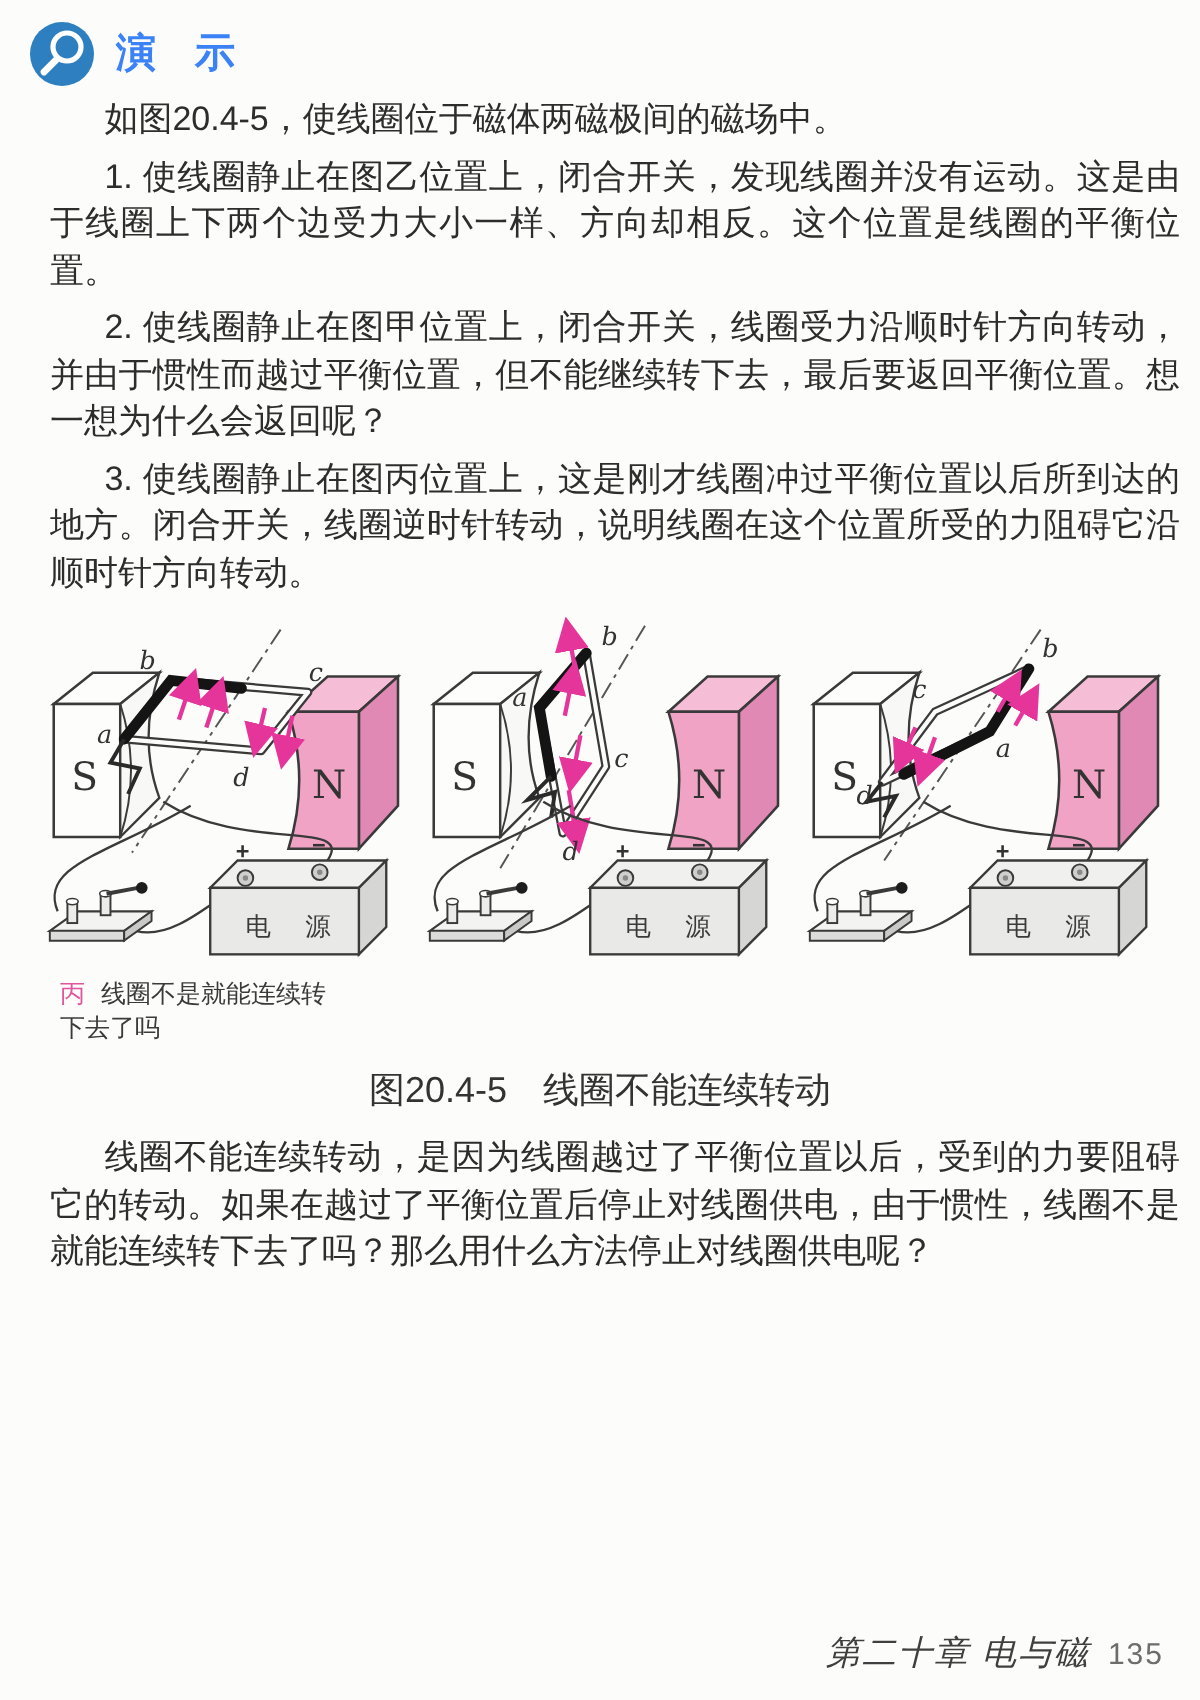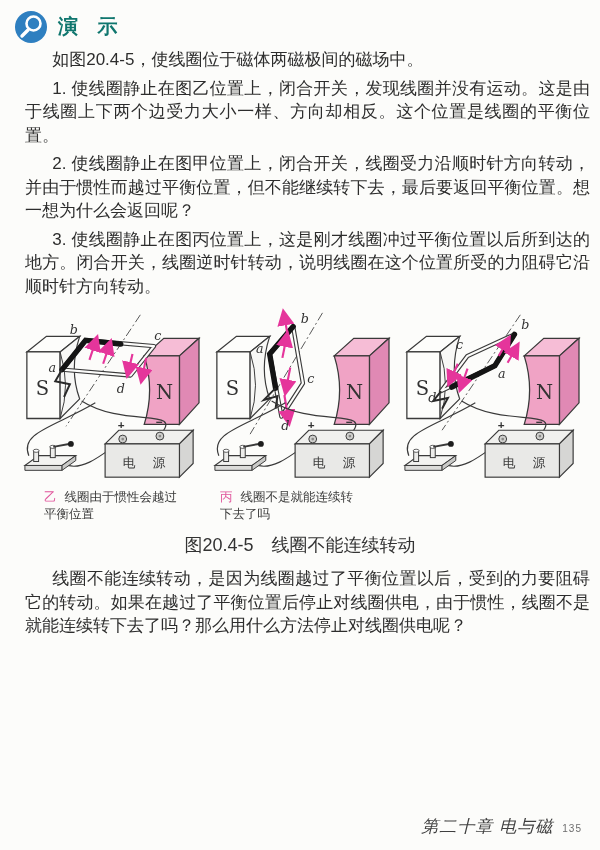--- a/index.html
+++ b/index.html
@@ -15,21 +15,21 @@
     background:#fcfcfa;
     overflow:hidden;
   }
   
   .demo-header {
     display:flex; align-items:center;
     padding:9px 0 0 14px; height:44px;
   }
   .demo-icon { flex:0 0 auto; }
   .demo-title {
-    font-size:20px; font-weight:bold; color:#0f766e;
+    font-size:20px; font-weight:bold; color:#3b82f6;
     letter-spacing:7px; margin-left:10px;text-align:center;
   }
   
   .text-block {
     margin:2px 10px 0 25px;
     width:565px;
     font-size:17px; line-height:23.5px;
     text-align:justify;
     color:#2d2d2d;
   }
@@ -71,21 +71,21 @@
   .text-block2 p:first-child { margin-top:0; }
   
   .page-footer {
     position:absolute; right:18px; bottom:12px;
     display:flex; align-items:baseline; gap:6px;
   }
   .footer-chap {
     font-family:"DejaVu Serif", serif; font-style:italic;
     font-size:17px; color:#3f3f3f; letter-spacing:1px;
   }
-  .footer-num { font-size:10px; color:#6d6d6d; letter-spacing:1px; margin-left:3px; }
+  .footer-num { font-size:15px; color:#6d6d6d; letter-spacing:1px; margin-left:3px; }
   
   .lbl { font:italic 13px "DejaVu Serif", serif; fill:#333; }
   .pole { font:20px "DejaVu Serif", serif; fill:#333; }
   .bat-label { font:13px "Liberation Sans", sans-serif; fill:#3a3a3a; letter-spacing:7px; }
   .term-label { font:bold 12px "Liberation Sans", sans-serif; fill:#333; }
 </style>
 </head>
 <body>
 
 <svg width="0" height="0" style="position:absolute" aria-hidden="true">
@@ -229,25 +229,20 @@
       <text class="lbl" x="64" y="43" text-anchor="middle">c</text>
       <text class="lbl" x="107" y="73" text-anchor="middle">a</text>
       <text class="lbl" x="36" y="97" text-anchor="middle">d</text>
       <use href="#apparatus"></use>
     </svg>
 
   </div>
 
   <div class="captions-row">
     <div class="cap-cell">
-      <div class="panel-caption cap-2">
-        <span class="panel-tag">乙</span><span>线圈由于惯性会越过平衡位置</span>
-      </div>
-    </div>
-    <div class="cap-cell">
       <div class="panel-caption cap-3">
         <span class="panel-tag">丙</span><span>线圈不是就能连续转下去了吗</span>
       </div>
     </div>
   </div>
 
   <div class="fig-caption">图20.4-5　线圈不能连续转动</div>
 
   <div class="text-block2">
     <p>线圈不能连续转动，是因为线圈越过了平衡位置以后，受到的力要阻碍它的转动。如果在越过了平衡位置后停止对线圈供电，由于惯性，线圈不是就能连续转下去了吗？那么用什么方法停止对线圈供电呢？</p>

